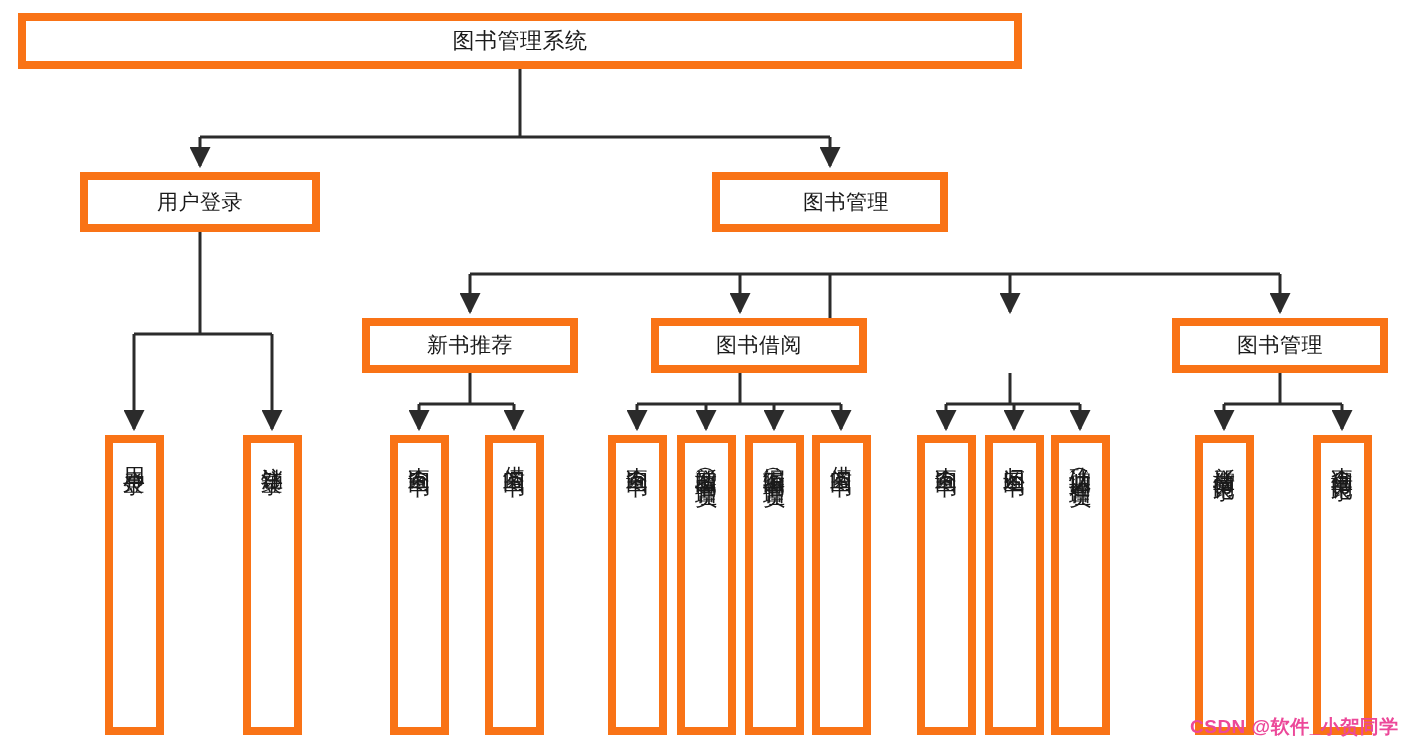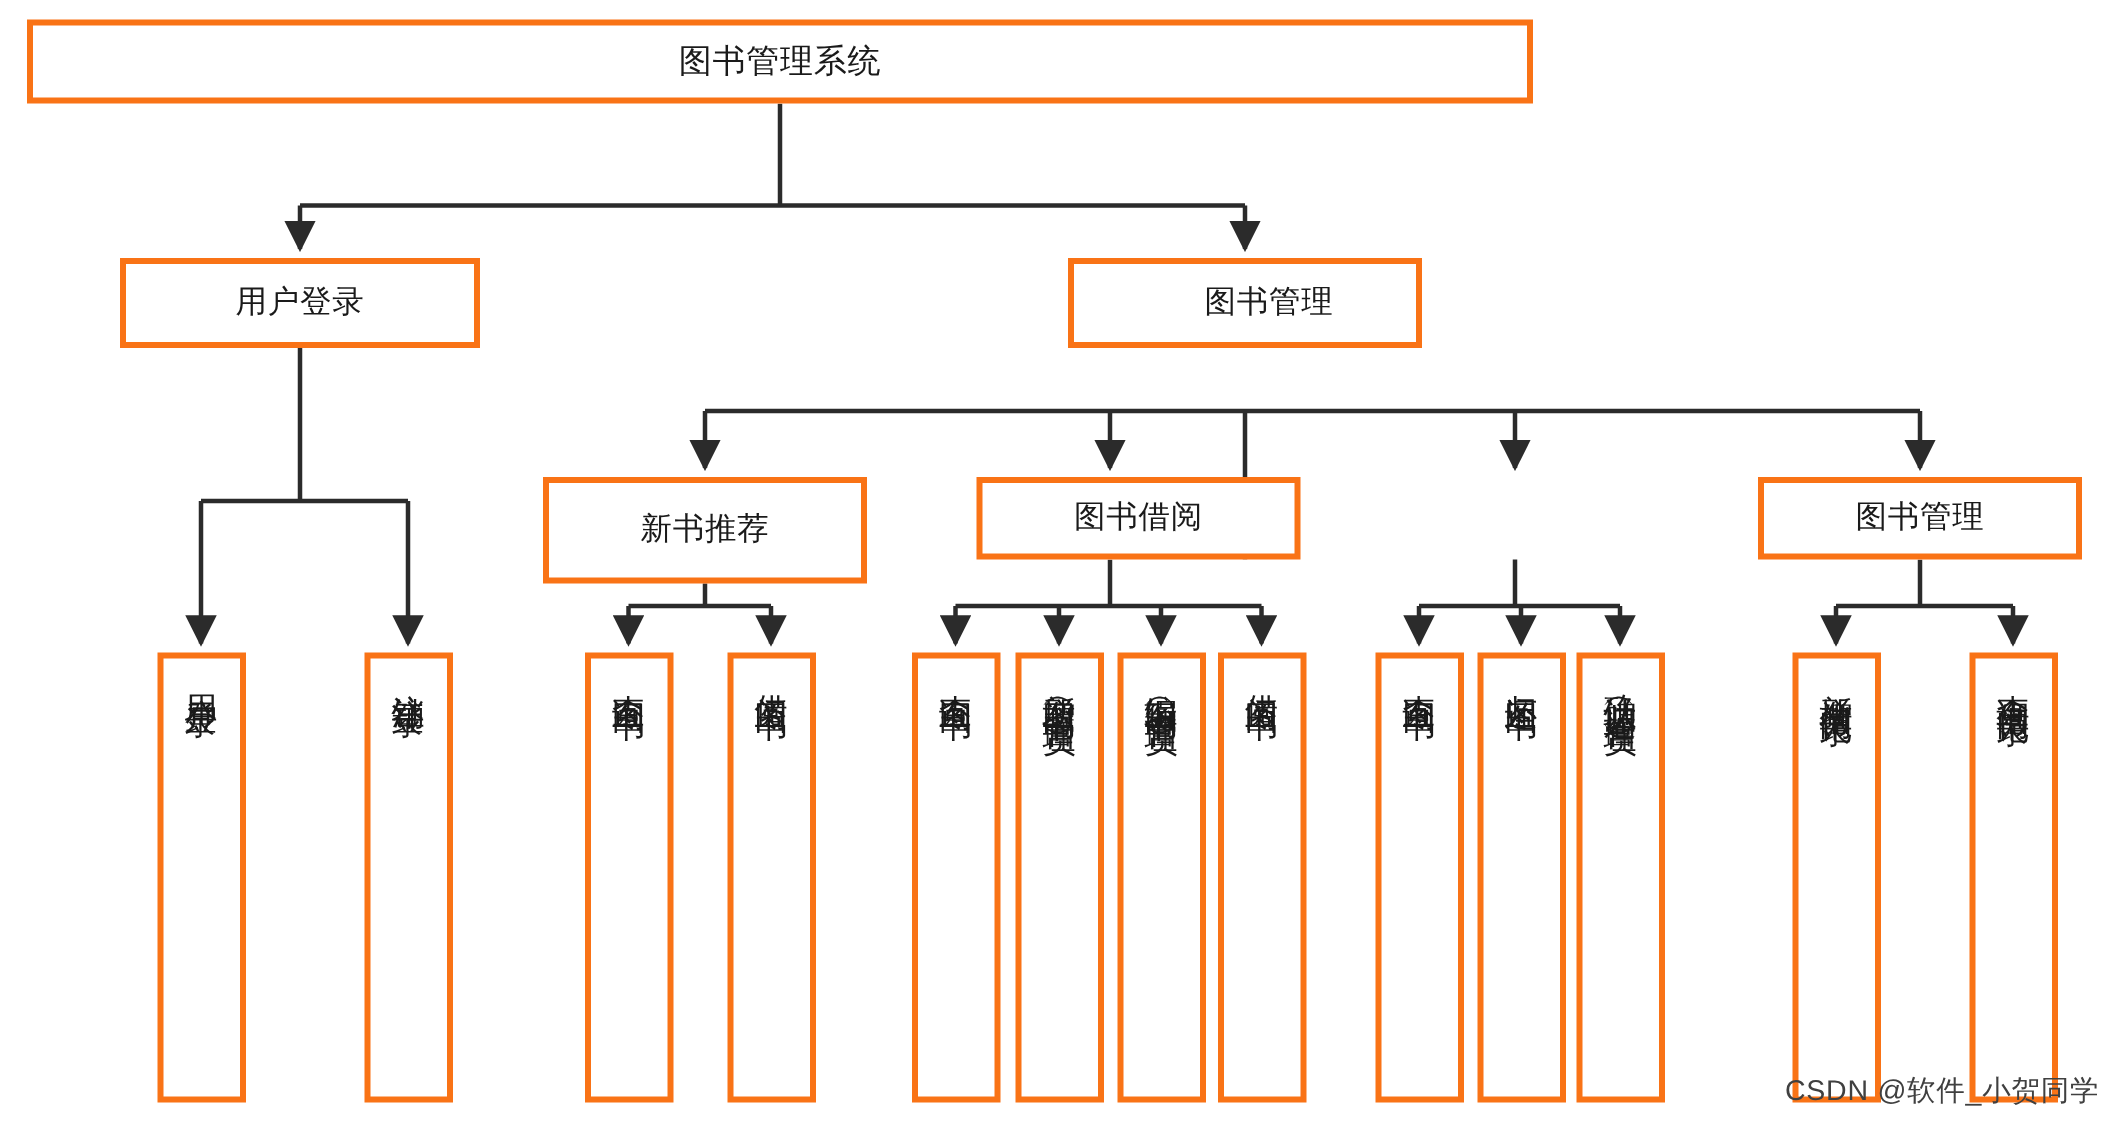--- a/index.html
+++ b/index.html
@@ -21,21 +21,21 @@
     position: absolute;
     left: 0;
     top: 0;
     width: 1405px;
     height: 747px;
     pointer-events: none;
   }
   .node {
     position: absolute;
     box-sizing: border-box;
-    border: 4px solid #f97316;
+    border: 8px solid #f97316;
     background: #ffffff;
     display: flex;
     align-items: center;
     justify-content: center;
     color: #1a1a1a;
   }
   .node-label {
     text-align: center;
     line-height: 1.18;
     white-space: nowrap;
@@ -57,24 +57,25 @@
   .node.vert .node-label {
     writing-mode: vertical-rl;
     text-orientation: upright;
     font-size: 22px;
     line-height: 1.05;
     letter-spacing: 3px;
     white-space: nowrap;
   }
   .watermark {
     position: absolute;
-    color: #404040;
+    color: #ec4899;
     font-size: 19px;
     white-space: nowrap;
     letter-spacing: 0.5px;
+    font-weight: bold;
   }
 </style>
 </head>
 <body>
 
 <div id="canvas">
 
   <svg class="edges" viewBox="0 0 1405 747" xmlns="http://www.w3.org/2000/svg">
     <defs>
       <marker id="arrow" viewBox="0 0 10 10" refX="9" refY="5" markerWidth="7" markerHeight="7" orient="auto-start-reverse">
@@ -129,21 +130,21 @@
     <span class="node-label">图书管理系统</span>
   </div>
 
   <div class="node horiz" style="left:80px; top:172px; width:240px; height:60px;">
     <span class="node-label">用户登录</span>
   </div>
   <div class="node horiz" style="left:712px; top:172px; width:236px; height:60px;padding-left:32px;">
     <span class="node-label">图书管理</span>
   </div>
 
-  <div class="node horiz" style="left:362px; top:318px; width:216px; height:71px;">
+  <div class="node horiz" style="left:362px; top:318px; width:216px; height:55px;">
     <span class="node-label">新书推荐</span>
   </div>
   <div class="node horiz" style="left:632px; top:318px; width:216px; height:55px;margin-left:19px;">
     <span class="node-label">图书借阅</span>
   </div>
   <div class="node horiz" style="left:1172px; top:318px; width:216px; height:55px;">
     <span class="node-label">图书管理</span>
   </div>
 
   <div class="node vert" style="left:105px; top:435px; width:59px; height:300px;">

